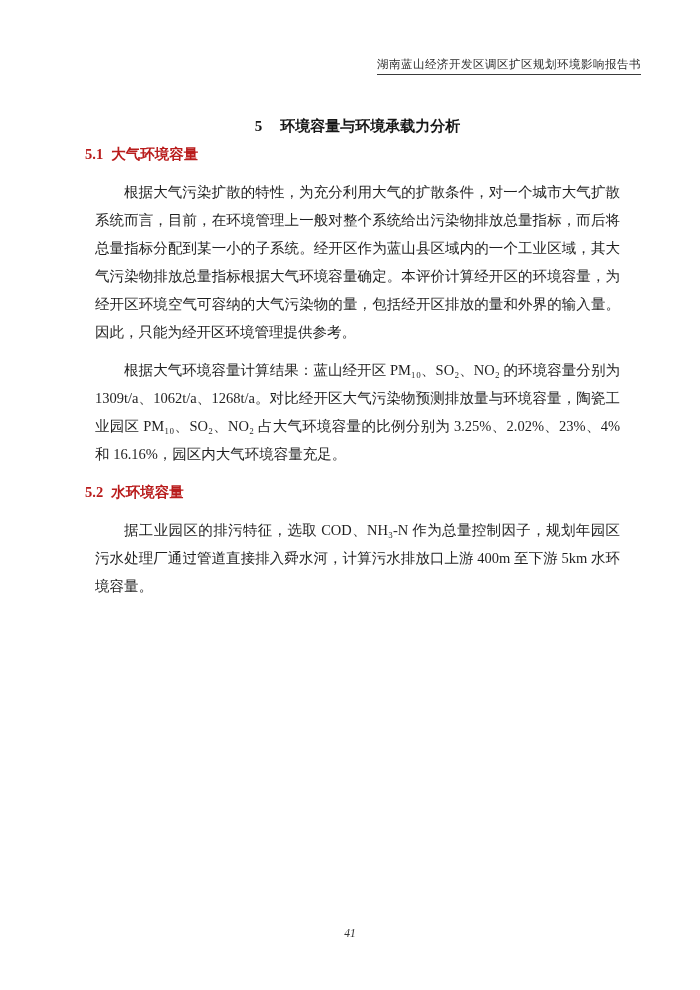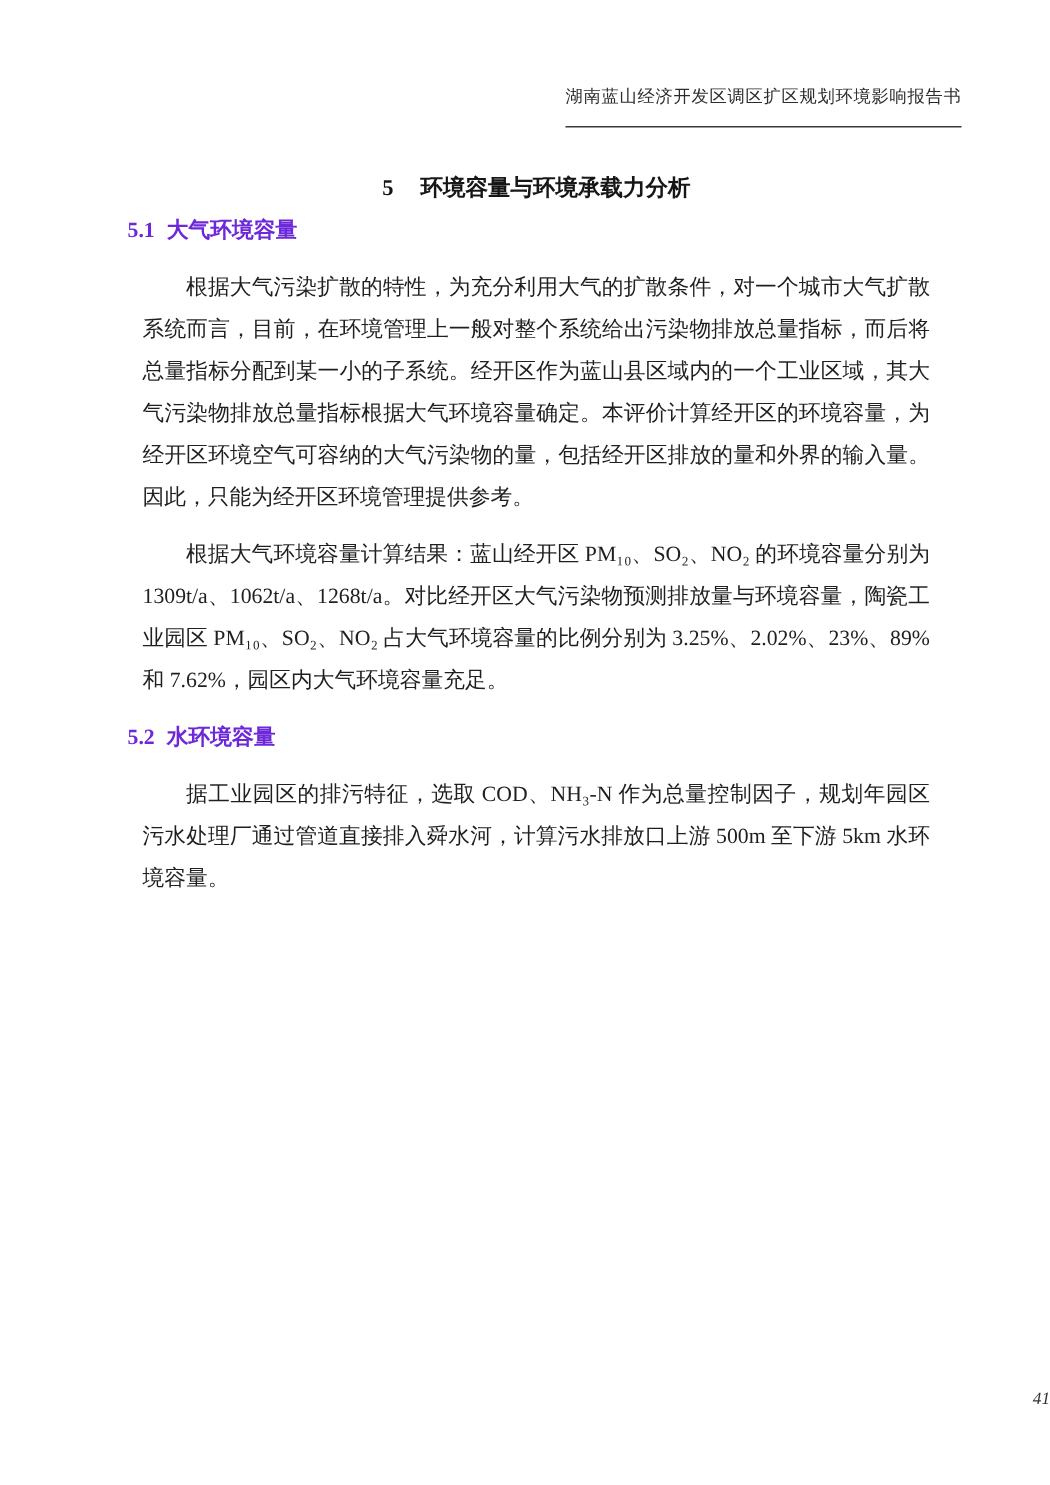--- a/index.html
+++ b/index.html
@@ -20,21 +20,21 @@
     position: absolute;
     top: 57px;
     left: 85px;
     right: 59px;
     text-align: right;
     font-size: 11.5px;
     color: #2b2b2b;
   }
   .running-header-text {
     display: inline-block;
-    padding-bottom: 12px;
+    padding-bottom: 2px;
     border-bottom: 1.5px solid #3a3a3a;
     letter-spacing: 0.5px;
   }
   .content {
     position: absolute;
     top: 112px;
     left: 85px;
     width: 545px;
     font-size: 14.5px;
     line-height: 28px;
@@ -53,36 +53,36 @@
     font-family: "Liberation Serif", "DejaVu Serif", serif;
     margin-right: 18px;
   }
   .section-heading {
     margin: 0;
     font-family: "Liberation Sans", "DejaVu Sans", sans-serif;
     font-weight: bold;
     font-size: 14.5px;
     line-height: 28px;
     text-align: left;
-    color: #6d28d9;
+    color: #b91c1c;
   }
   .section-num {
     font-family: "Liberation Serif", "DejaVu Serif", serif;
     margin-right: 8px;
   }
   .body-para {
     margin: 10px;
     text-indent: 2em;
   }
   .page-footer {
     position: absolute;
     left: 0;
     right: 0;
     bottom: 51px;
-    text-align: right;
+    text-align: center;
     font-size: 11.5px;
     color: #333333;
     font-style: italic;
   }
 </style>
 </head>
 <body>
 
 <div class="page">
 
@@ -91,25 +91,25 @@
   </header>
 
   <main class="content">
 
     <h1 class="chapter-heading"><span class="chapter-num">5</span><span>环境容量与环境承载力分析</span></h1>
 
     <h2 class="section-heading"><span class="section-num">5.1</span><span>大气环境容量</span></h2>
 
     <p class="body-para">根据大气污染扩散的特性，为充分利用大气的扩散条件，对一个城市大气扩散系统而言，目前，在环境管理上一般对整个系统给出污染物排放总量指标，而后将总量指标分配到某一小的子系统。经开区作为蓝山县区域内的一个工业区域，其大气污染物排放总量指标根据大气环境容量确定。本评价计算经开区的环境容量，为经开区环境空气可容纳的大气污染物的量，包括经开区排放的量和外界的输入量。因此，只能为经开区环境管理提供参考。</p>
 
-    <p class="body-para">根据大气环境容量计算结果：蓝山经开区 PM₁₀、SO₂、NO₂ 的环境容量分别为 1309t/a、1062t/a、1268t/a。对比经开区大气污染物预测排放量与环境容量，陶瓷工业园区 PM₁₀、SO₂、NO₂ 占大气环境容量的比例分别为 3.25%、2.02%、23%、89%和 7.62%，园区内大气环境容量充足。</p>
+    <p class="body-para">根据大气环境容量计算结果：蓝山经开区 PM₁₀、SO₂、NO₂ 的环境容量分别为 1309t/a、1062t/a、1268t/a。对比经开区大气污染物预测排放量与环境容量，陶瓷工业园区 PM₁₀、SO₂、NO₂ 占大气环境容量的比例分别为 3.25%、2.02%、23%、4%和 16.16%，园区内大气环境容量充足。</p>
 
     <h2 class="section-heading"><span class="section-num">5.2</span><span>水环境容量</span></h2>
 
-    <p class="body-para">据工业园区的排污特征，选取 COD、NH₃-N 作为总量控制因子，规划年园区污水处理厂通过管道直接排入舜水河，计算污水排放口上游 500m 至下游 5km 水环境容量。</p>
+    <p class="body-para">据工业园区的排污特征，选取 COD、NH₃-N 作为总量控制因子，规划年园区污水处理厂通过管道直接排入舜水河，计算污水排放口上游 400m 至下游 5km 水环境容量。</p>
 
   </main>
 
   <footer class="page-footer">
     <span>41</span>
   </footer>
 
 </div>
 
 </body></html>

